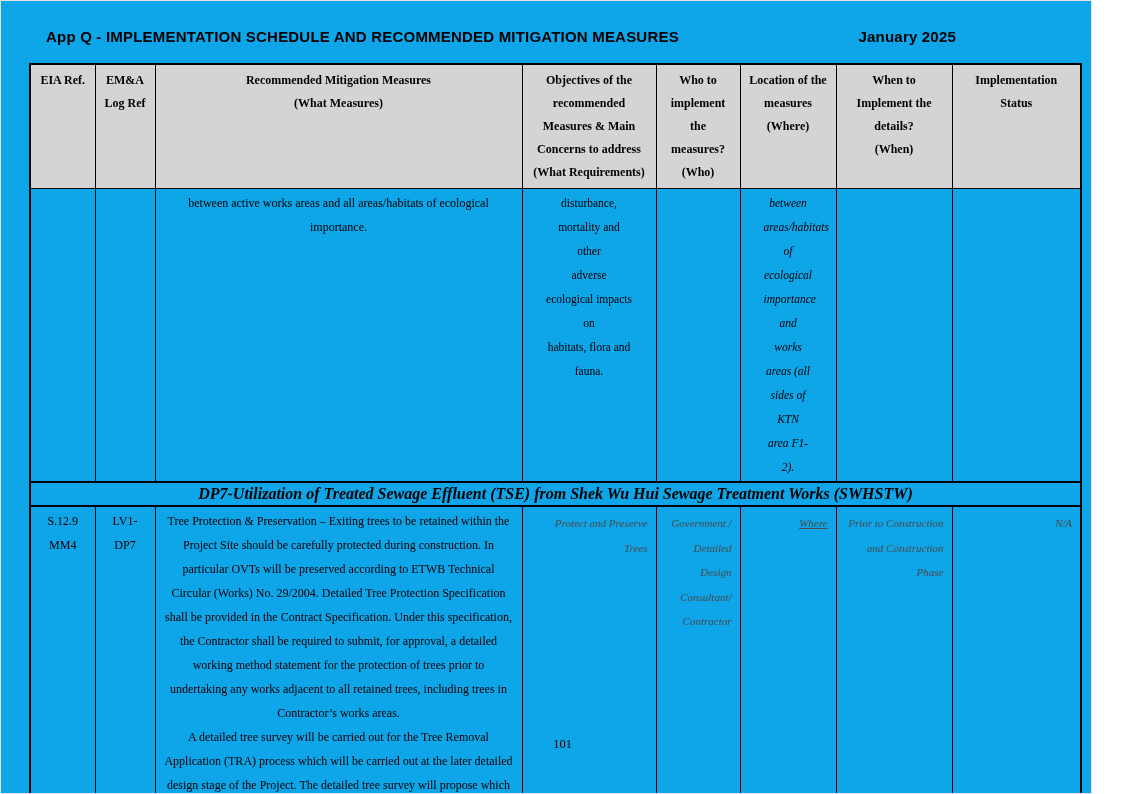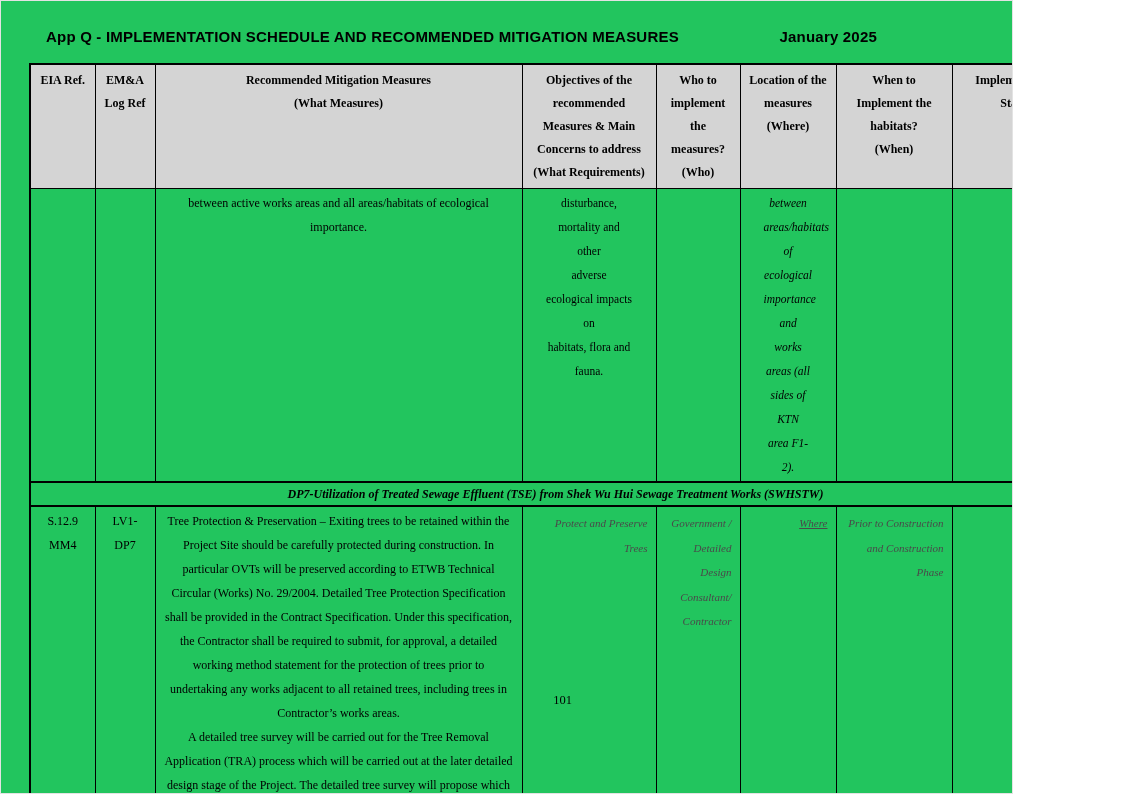--- a/index.html
+++ b/index.html
@@ -1,19 +1,19 @@
 <!DOCTYPE html>
 <html><head>
 <meta charset="utf-8">
 <style>
   html,body { margin:0; padding:0; background:#ffffff; }
   .page {
     position:relative;
-    width:1013px; height:794px;
-    background:#22c55e;
+    width:1092px; height:794px;
+    background:#0ea5e9;
     box-sizing:border-box;
     border:1px solid #e3e3e3;
     overflow:hidden;
     font-family:"Liberation Serif", serif;
     color:#000;
   }
   
   .doc-header {
     position:absolute; top:27px; left:45px; right:135px;
     display:flex; justify-content:space-between; align-items:baseline;
@@ -61,32 +61,32 @@
     text-align:right;
     padding:4px 8px;
     line-height:24.5px;
     font-style:italic;
   }
   .underline { text-decoration:underline; }
   tr.section td {
     height:24px;
     font-weight:bold;
     font-style:italic;
-    font-size:12px;
+    font-size:16px;
     line-height:18px;
     padding:2px 16px;
   }
   tr.section-dp7 td {
     text-align:center;
     border-top:2px solid #000;
     border-bottom:2px solid #000;
   }
   
   .page-number {
-    position:absolute; top:692px; left:0; width:1123px;
+    position:absolute; top:736px; left:0; width:1123px;
     text-align:center; font-size:12.5px;
   }
 </style>
 </head>
 <body>
 
 <div class="page">
 
   <div class="doc-header">
     <span>App Q - IMPLEMENTATION SCHEDULE AND RECOMMENDED MITIGATION MEASURES</span>
@@ -120,21 +120,21 @@
       <th>Who to
 implement
 the
 measures?
 (Who)</th>
       <th>Location of the
 measures
 (Where)</th>
       <th>When to
 Implement the
-habitats?
+details?
 (When)</th>
       <th>Implementation
 Status</th>
     </tr>
 
     <tr class="row-cont">
       <td></td>
       <td></td>
       <td class="wrap">between active works areas and all areas/habitats of ecological importance.</td>
       <td class="small">disturbance,

